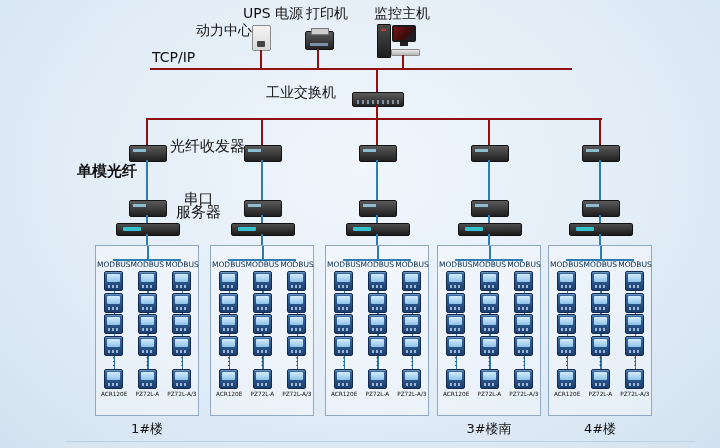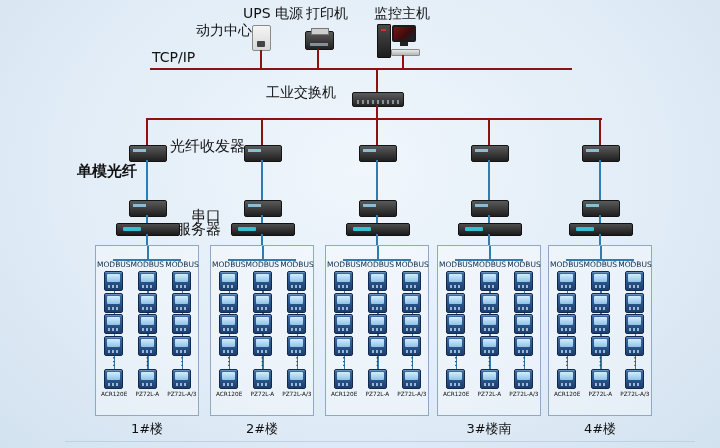--- a/index.html
+++ b/index.html
@@ -83,21 +83,21 @@
   <div class="rh" style="left:150px;top:68px;width:422px;"></div>
   <div class="rv" style="left:376px;top:70px;height:22px;"></div>
   <div class="switch-icon">
       <i></i>
     </div>
   <div class="rv" style="left:376px;top:105px;height:13px;"></div>
   <div class="rh" style="left:146px;top:118px;width:456px;"></div>
 
   <div class="lbl small" style="left:170px;top:140px;">光纤收发器</div>
   <div class="lbl small" style="left:77px;top:165px;font-weight:bold;">单模光纤</div>
-  <div class="lbl small" style="left:176px;top:210px;text-align:right;">
+  <div class="lbl small" style="left:176px;top:193px;text-align:center;">
     <div>串口</div>
     <div>服务器</div>
   </div>
 
   <div id="groups">
       <div class="group" style="left: 95px;">
     <div class="rv" style="left:51px;top:0;height:27px;"></div>
     <div class="transceiver" style="top:27px;">
           <i></i>
         </div>
@@ -273,21 +273,20 @@
               <span class="kd"></span>
             </div>
       <div class="dots">⋮</div>
       <div class="meter">
               <span class="scr"></span>
               <span class="kd"></span>
             </div>
       <div class="model">PZ72L-A/3</div>
     </div>
         </div>
-    <div class="group-label">2#楼</div>
       </div>
       <div class="group" style="left: 325px;">
     <div class="rv" style="left:51px;top:0;height:27px;"></div>
     <div class="transceiver" style="top:27px;">
           <i></i>
         </div>
     <div class="bv" style="top:42px;height:40px;"></div>
     <div class="transceiver" style="top:82px;">
           <i></i>
         </div>

